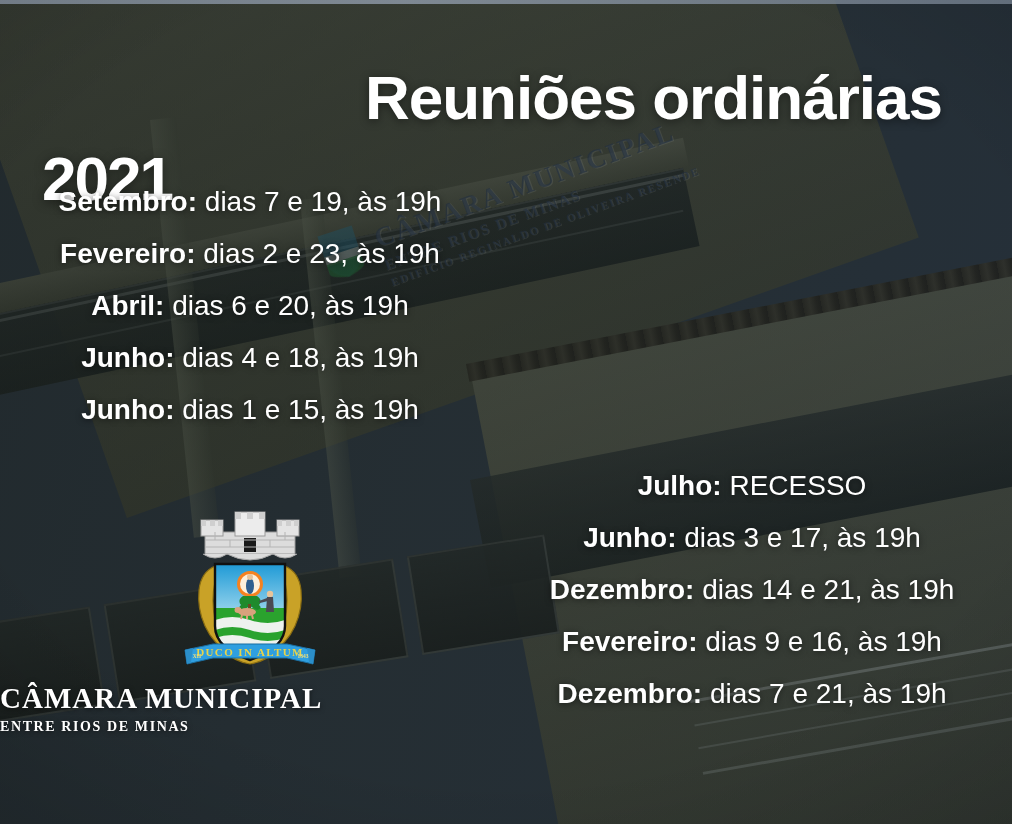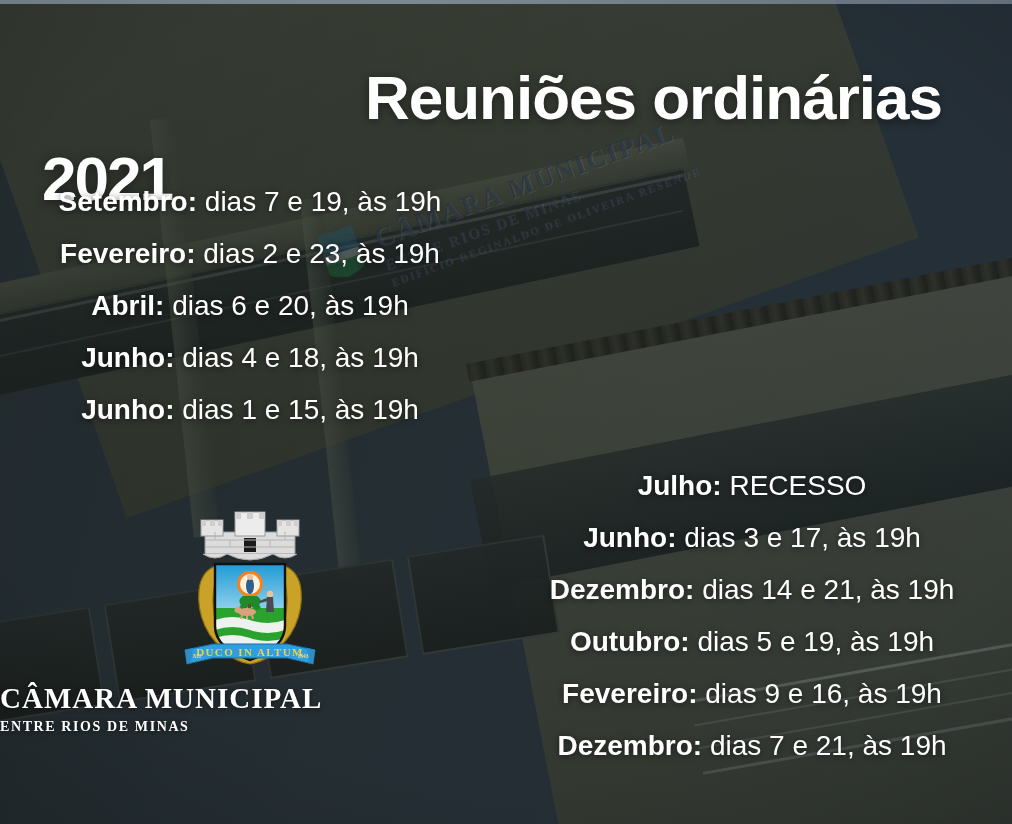--- a/index.html
+++ b/index.html
@@ -381,24 +381,20 @@
         <span class="m">Julho:</span>
         <span class="d">RECESSO</span>
       </div>
       <div class="mrow">
         <span class="m">Junho:</span>
         <span class="d">dias 3 e 17, às 19h</span>
       </div>
       <div class="mrow">
         <span class="m">Dezembro:</span>
         <span class="d">dias 14 e 21, às 19h</span>
-      </div>
-      <div class="mrow">
-        <span class="m">Outubro:</span>
-        <span class="d">dias 5 e 19, às 19h</span>
       </div>
       <div class="mrow">
         <span class="m">Fevereiro:</span>
         <span class="d">dias 9 e 16, às 19h</span>
       </div>
       <div class="mrow">
         <span class="m">Dezembro:</span>
         <span class="d">dias 7 e 21, às 19h</span>
       </div>
     </div>

